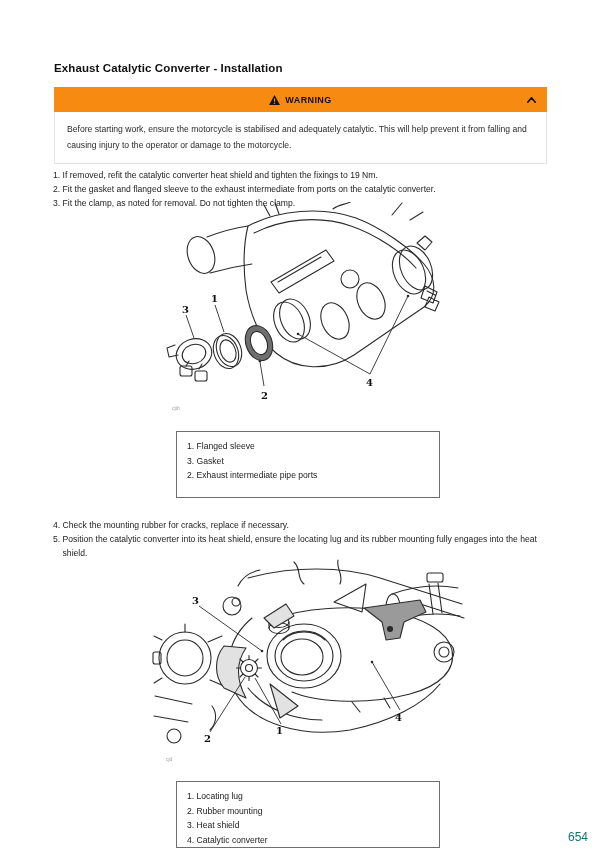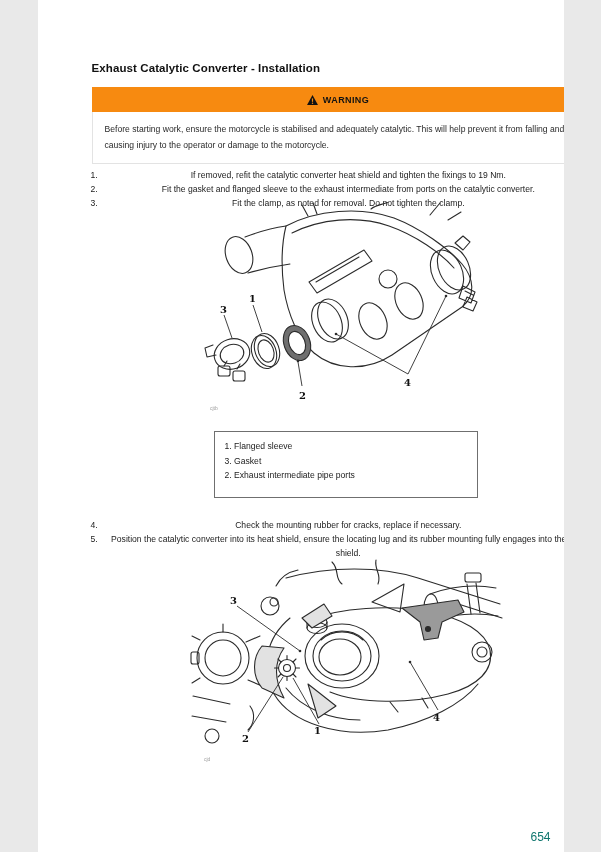--- a/index.html
+++ b/index.html
@@ -1,18 +1,18 @@
 <!DOCTYPE html>
 <html><head>
 <meta charset="utf-8">
 <style>
   * { margin:0; padding:0; box-sizing:border-box; }
   html,body { background:#e9e9e9; }
   .sheet {
-    position:relative; width:526px; height:852px; background:#ffffff;
+    position:relative; width:601px; height:852px; background:#ffffff;
     font-family:"Liberation Sans", sans-serif; color:#1c1c1c; overflow:hidden;
     margin:0 auto;
   }
   .page-title {
     position:absolute; left:54px; top:62px; font-size:11.5px; font-weight:bold;
     color:#111; letter-spacing:.1px;
   }
   .warning-panel { position:absolute; left:54px; top:87px; width:493px; }
   .warning-header {
     height:25px; background:#F78A10; display:flex; align-items:center; justify-content:center;
@@ -25,21 +25,21 @@
   .chevron svg { display:block; width:9px; height:6px; }
   .warning-body {
     border:1px solid #e3e3e3; border-top:none; background:#fff;
     padding:9px 12px 10px 12px; font-size:8.6px; line-height:16px; color:#2a2a2a;
   }
   .steps { position:absolute; left:53px; width:506px; font-size:8.6px; line-height:14px; color:#222; }
   .steps-a { top:168px; }
   .steps-b { top:518px; }
   .step { display:flex; }
   .step-num { flex:0 0 auto; white-space:pre; }
-  .step-text { flex:1 1 auto;text-align:center; }
+  .step-text { flex:1 1 auto; }
   .figure { position:absolute; }
   .figure svg { display:block; }
   .figure-1 { left:158px; top:202px; }
   .figure-2 { left:152px; top:556px; }
   .legend-box {
     position:absolute; left:176px; width:264px; border:1px solid #6f6f6f; background:#fff;
     padding:7px 18px 6px 10px;
   }
   .legend-1 { top:431px; height:67px; }
   .legend-2 { top:781px; height:67px; }
@@ -241,16 +241,22 @@
       <g class="callout-text">
         <text x="40" y="48">3</text>
         <text x="52" y="186">2</text>
         <text x="124" y="178">1</text>
         <text x="243" y="165">4</text>
       </g>
       <text class="figcode" x="14" y="205">cjd</text>
     </svg>
   </div>
 
+  <div class="legend-box legend-2">
+    <div class="legend-item">1. Locating lug</div>
+    <div class="legend-item">2. Rubber mounting</div>
+    <div class="legend-item">3. Heat shield</div>
+    <div class="legend-item">4. Catalytic converter</div>
+  </div>
 
   <div class="page-number">654</div>
 
 </div>
 
 </body></html>

